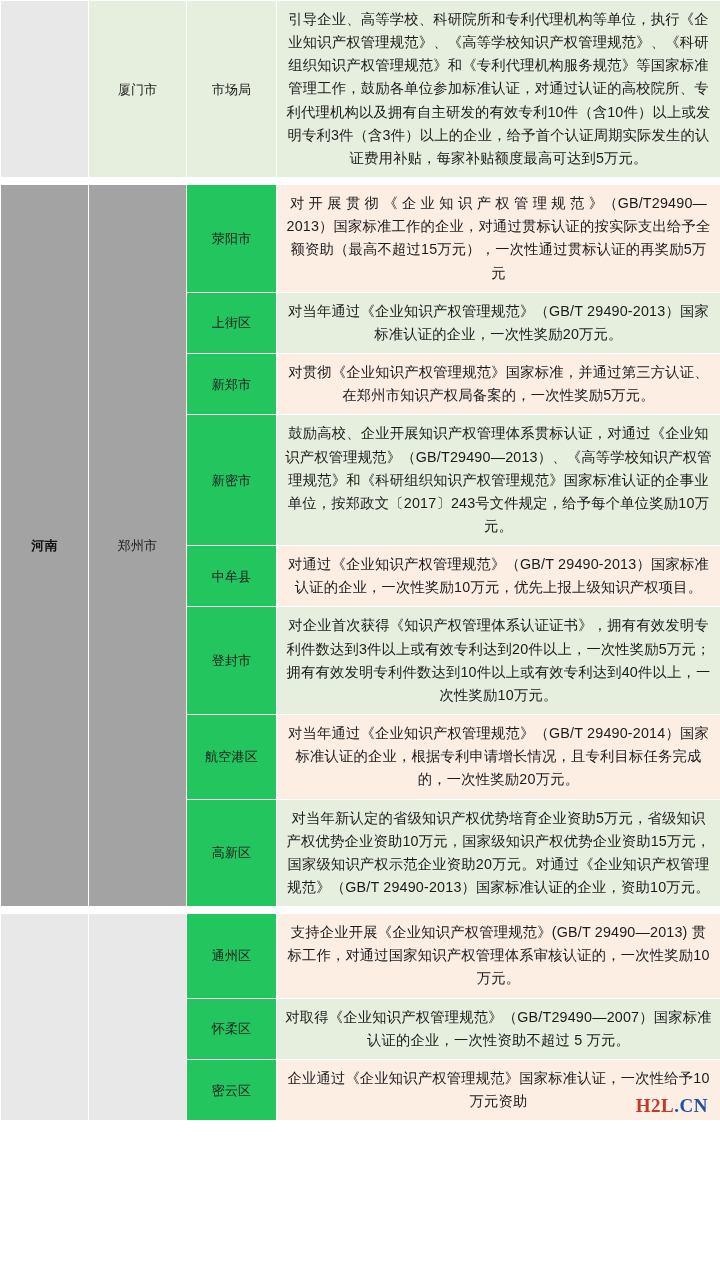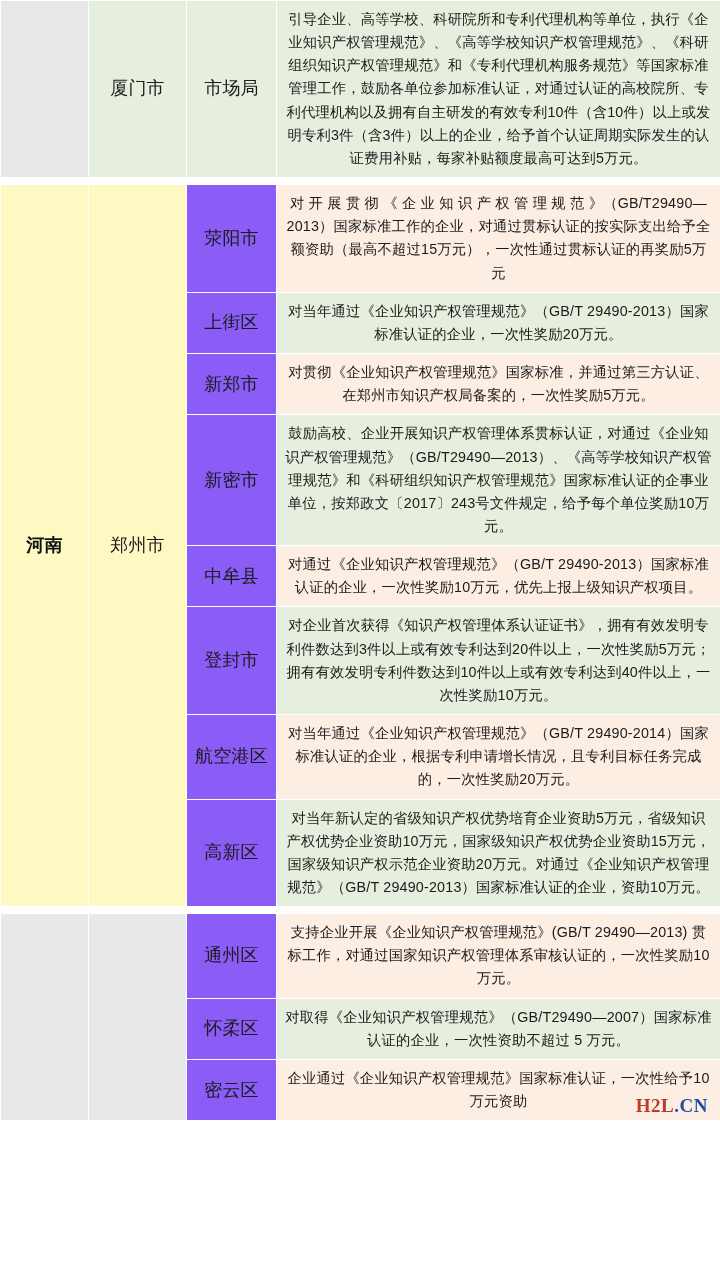--- a/index.html
+++ b/index.html
@@ -31,36 +31,36 @@
   .cell{
     padding:7px 8px;
     box-sizing:border-box;
     line-height:1.62;
     font-size:14.5px;
     color:#1b1b1b;
     letter-spacing:.2px;
   }
   .cell.center{
     text-align:center;
-    font-size:18px;
+    font-size:13px;
   }
   .cell.desc{
     text-align:center;
     font-size:14.3px;
   }
   .prov-cell{
     text-align:center;
     font-size:17px;
     font-weight:bold;
     color:#111;
   }
   
   .bg-green{background:#e6eedd;}
-  .bg-green-d{background:#fef9c3;}
-  .bg-peach{background:#8b5cf6;}
+  .bg-green-d{background:#a3a3a3;}
+  .bg-peach{background:#22c55e;}
   .bg-peach-l{background:#fdeee4;}
   .bg-grey{background:#e8e8e8;}
   .bg-white{background:#ffffff;}
 
   .blank-row td{height:6px;padding:0;}
 
   .watermark{
     position:absolute;
     right:12px;
     bottom:4px;

